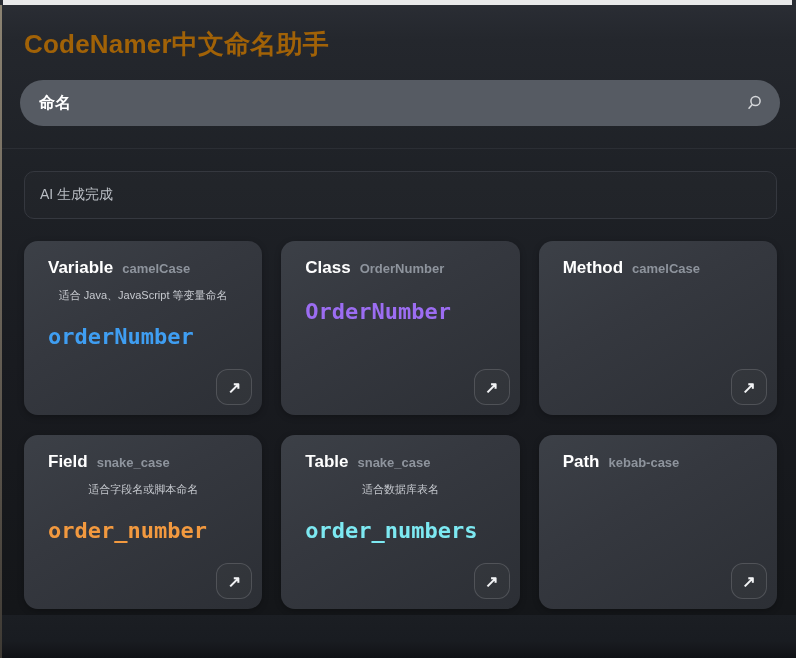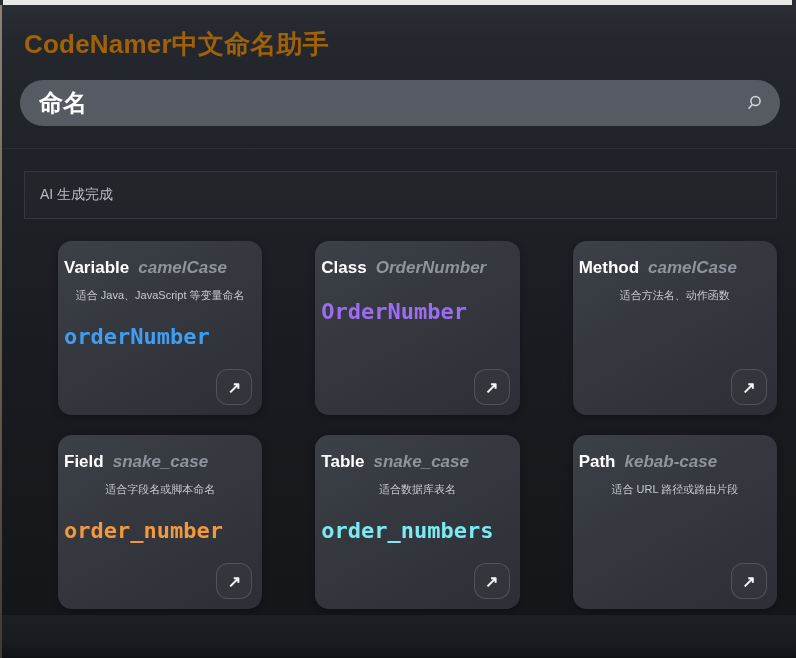--- a/index.html
+++ b/index.html
@@ -13,36 +13,36 @@
   .top-strip { position:absolute; top:0; left:3px; right:4px; height:5px; background:#e9e9ea; z-index:5; }
   .left-edge { position:absolute; top:5px; left:0; bottom:0; width:2px; z-index:5;
     background:linear-gradient(180deg,#8c8372 0%,#6e675c 40%,#544e46 75%,#3e3a34 100%); }
   .page { position:relative; padding:0 19px 0 24px; }
 
   .app-title { margin-top:27px; font-size:26px; font-weight:bold; color:#a16207; letter-spacing:.2px; }
 
   .search-bar { margin-top:18px; margin-left:-4px; width:760px; height:46px; border-radius:23px;
     background:#565b63; display:flex; align-items:center; padding:0 16px 0 19px; }
   .search-input { flex:1; background:transparent; border:none; outline:none;
-    color:#ffffff; font-size:24px; font-weight:bold; font-family:"Liberation Sans", sans-serif; }
+    color:#ffffff; font-size:16px; font-weight:bold; font-family:"Liberation Sans", sans-serif; }
   .search-icon { width:20px; height:20px; flex:0 0 auto; display:flex; align-items:center; justify-content:center; }
 
   .divider { margin:22px -19px 0 -24px; height:1px; background:#2b2e34; }
 
-  .status-box { margin-top:22px; height:48px; border:1px solid #35383f; border-radius:0;
+  .status-box { margin-top:22px; height:48px; border:1px solid #35383f; border-radius:10px;
     background:rgba(255,255,255,0.02); display:flex; align-items:center; padding:0 15px;
     color:#b9bdc3; font-size:14px; }
 
   .cards { margin-top:22px; width:753px; display:grid; grid-template-columns:repeat(3,1fr); column-gap:19px; row-gap:20px; }
-  .card { position:relative; height:174px; border-radius:14px; padding:17px 6px;
+  .card { position:relative; height:174px; border-radius:14px; padding:17px 24px;
     background:linear-gradient(150deg,#3c4047 0%,#35383f 40%,#2c2f35 100%);
-    box-shadow:0 2px 6px rgba(0,0,0,0.25);margin-left:34px; }
+    box-shadow:0 2px 6px rgba(0,0,0,0.25); }
   .card-head { display:flex; align-items:baseline; gap:9px; }
   .card-title { font-size:17px; font-weight:bold; color:#ffffff; }
-  .card-tag { font-size:17px; font-weight:bold; color:#8e949d;font-style:italic; }
+  .card-tag { font-size:13px; font-weight:bold; color:#8e949d; }
   .card-desc { margin-top:10px; font-size:11px; color:#c6c9cf;text-align:center; }
   .card-value { margin-top:21px; font-family:"DejaVu Sans Mono", monospace; font-weight:bold;
     font-size:22px; line-height:1.18; max-width:190px; overflow-wrap:anywhere; }
   .card-action { position:absolute; right:10px; bottom:10px; width:36px; height:36px;
     border-radius:12px; border:1px solid rgba(255,255,255,0.15); background:rgba(255,255,255,0.02);
     display:flex; align-items:center; justify-content:center; cursor:pointer;
     color:#f2f3f5; font-size:16px; font-weight:bold; }
 
   .bottom-divider { margin:14px -19px 0 -24px; height:1px; background:#26292f; }
   .footer { position:absolute; left:0; right:0; bottom:0; height:43px;
@@ -97,21 +97,20 @@
       <div class="card-action">
         <span>↗</span>
       </div>
     </div>
 
     <div class="card">
       <div class="card-head">
         <span class="card-title">Method</span>
         <span class="card-tag">camelCase</span>
       </div>
-      <div class="card-desc">适合方法名、动作函数</div>
       <div class="card-action">
         <span>↗</span>
       </div>
     </div>
 
     <div class="card">
       <div class="card-head">
         <span class="card-title">Field</span>
         <span class="card-tag">snake_case</span>
       </div>
@@ -132,21 +131,20 @@
       <div class="card-action">
         <span>↗</span>
       </div>
     </div>
 
     <div class="card">
       <div class="card-head">
         <span class="card-title">Path</span>
         <span class="card-tag">kebab-case</span>
       </div>
-      <div class="card-desc">适合 URL 路径或路由片段</div>
       <div class="card-action">
         <span>↗</span>
       </div>
     </div>
 
   </div>
 
   <div class="bottom-divider"></div>
 </div>
 

